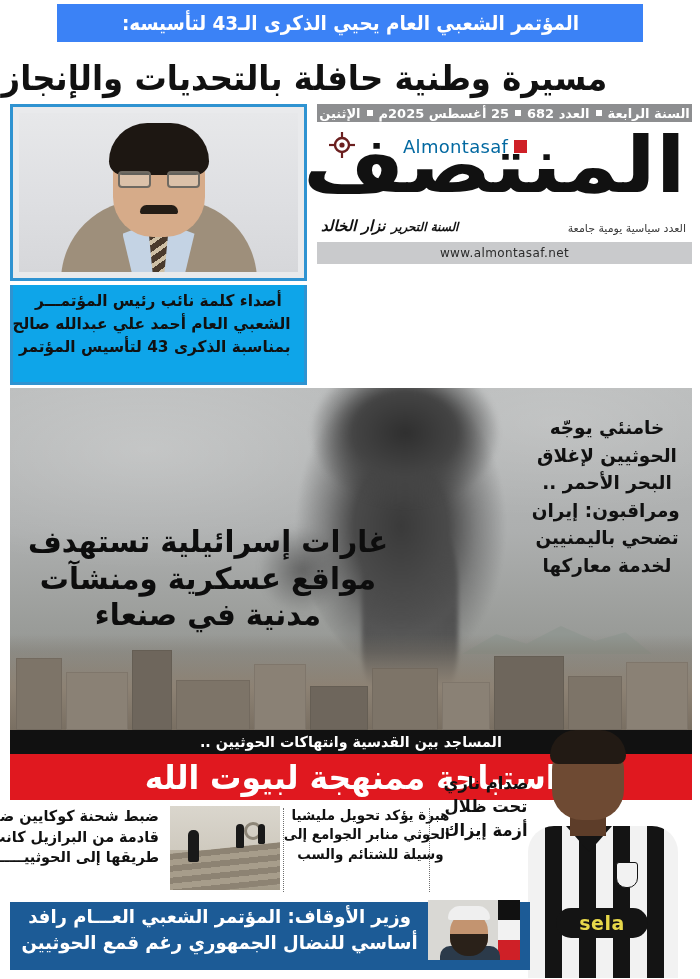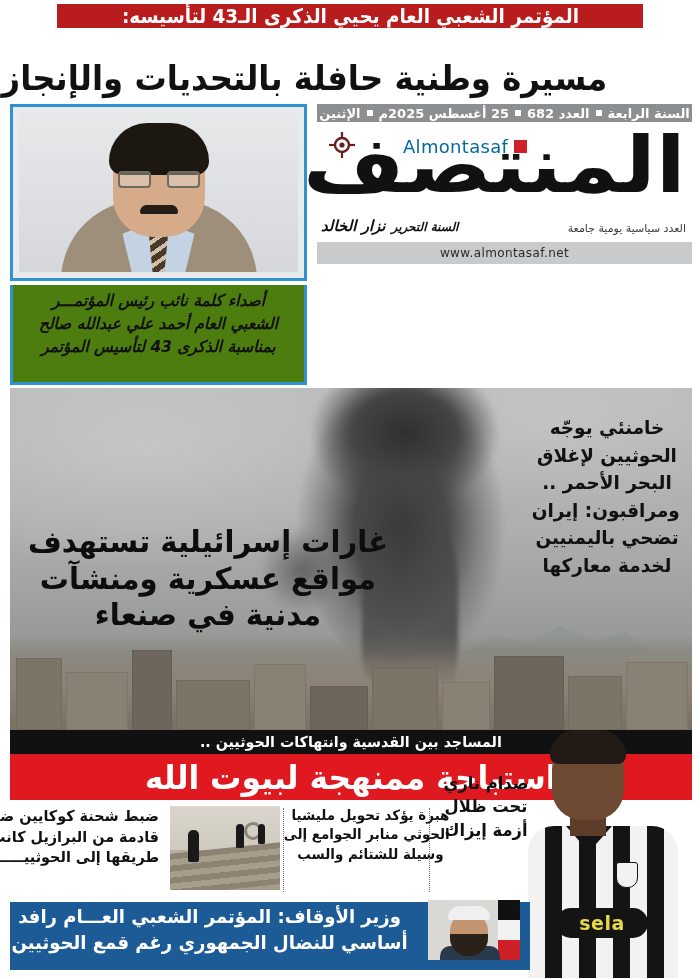--- a/index.html
+++ b/index.html
@@ -19,22 +19,22 @@
     background: #ffffff;
     margin: 0 auto;
   }
 
   
   .top-kicker {
     position: absolute;
     left: 57px;
     top: 4px;
     width: 586px;
-    height: 24px;
-    background: #b91c1c;
+    height: 38px;
+    background: #3b82f6;
     display: flex;
     align-items: center;
     justify-content: center;
     box-sizing: border-box;
   }
   .top-kicker span {
     color: #ffffff;
     font-size: 20px;
     font-weight: bold;
     letter-spacing: -0.5px;
@@ -176,23 +176,22 @@
   .portrait-caption {
     position: absolute;
     left: 10px;
     top: 285px;
     width: 297px;
     height: 100px;
     border: 3px solid #2f93d1;
     border-top: none;
     box-sizing: border-box;
     padding: 4px 8px 18px;
-    background: #4d7c0f;
+    background: #0ea5e9;
     text-align: center;
-    font-style: italic;
   }
   .portrait-caption .cap-line {
     display: block;
     color: #111111;
     font-size: 16px;
     font-weight: bold;
     line-height: 1.45;
     white-space: nowrap;
     transform: scaleX(0.96);
   }
@@ -650,21 +649,20 @@
     position: absolute;
     left: 10px;
     top: 902px;
     width: 520px;
     height: 68px;
     background: #1c5b96;
     box-sizing: border-box;
     padding: 4px 10px 16px 4px;
     display: flex;
     align-items: center;
-    gap: 10px;
   }
   .minister-photo {
     position: relative;
     width: 92px;
     height: 60px;
     background: #d9d8d4;
     overflow: hidden;
     flex: none;
   }
   .m-flagstripe {

